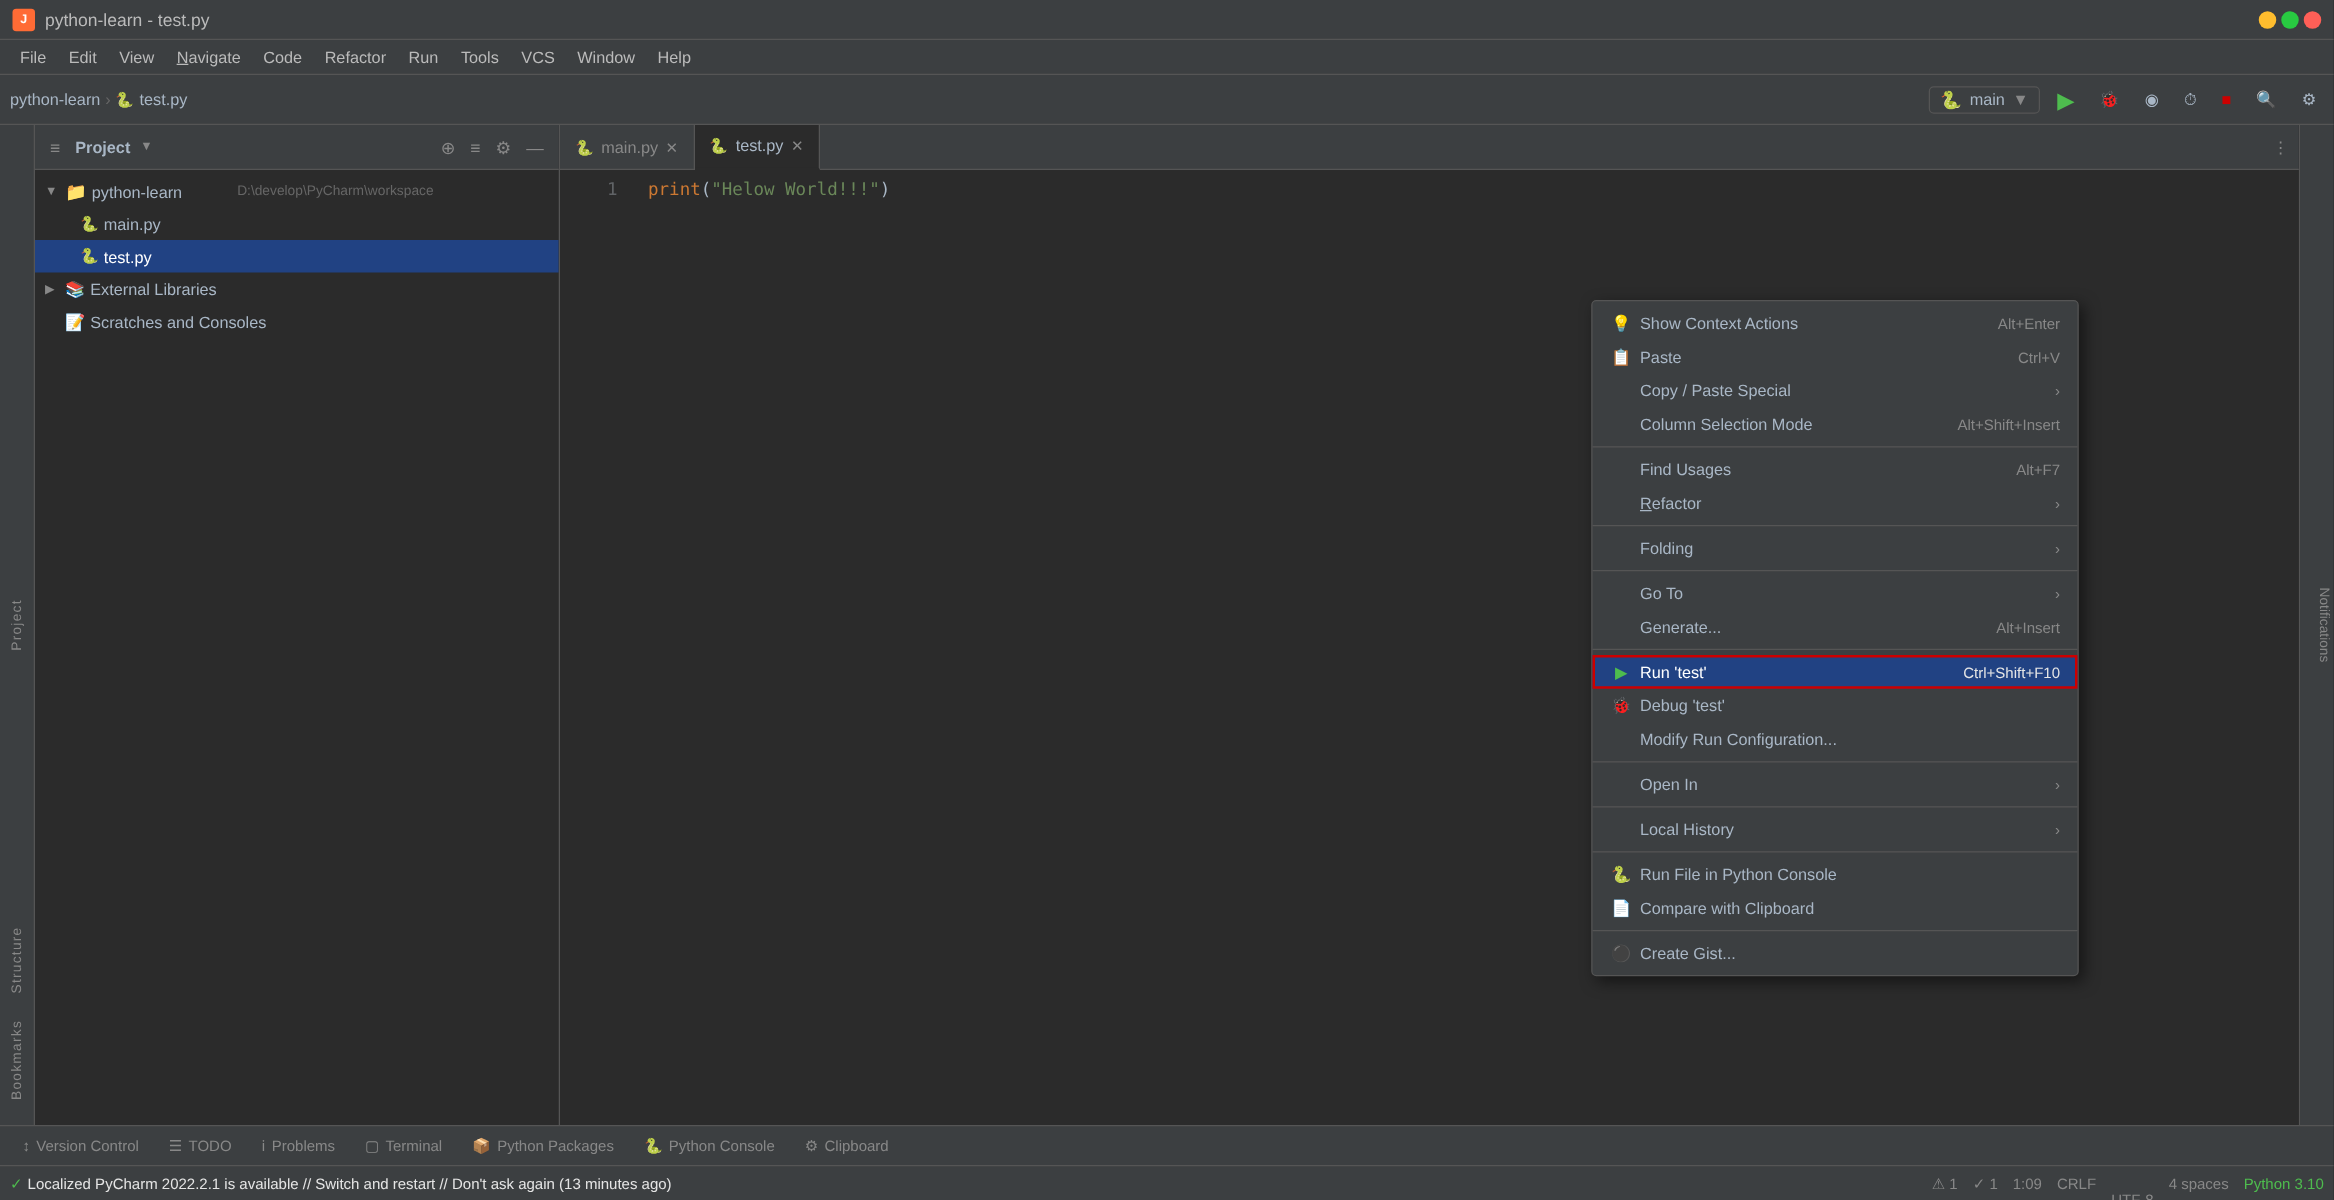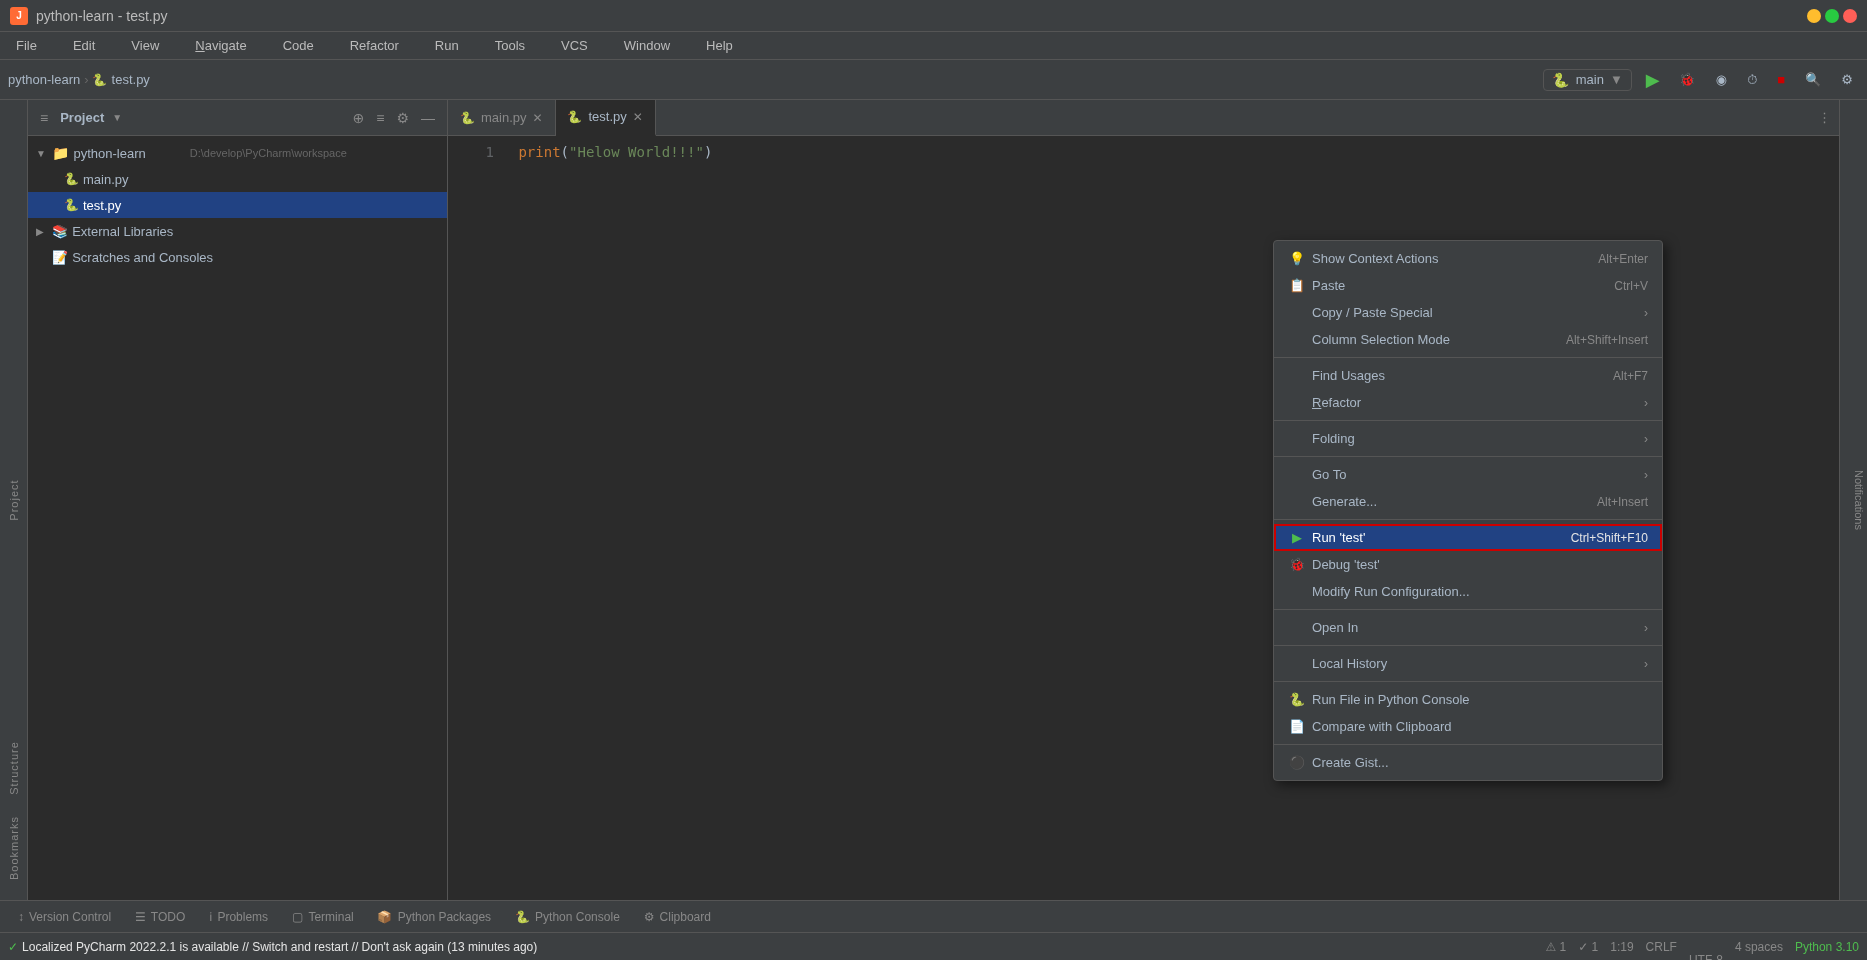--- a/index.html
+++ b/index.html
@@ -59,21 +59,21 @@
     #win-max { background: #28ca41; }
     #win-close { background: #ff5f57; }
 
     
     #menu-bar {
       height: 28px;
       background: #3c3f41;
       display: flex;
       align-items: center;
       padding: 0 8px;
-      gap: 20px;
+      gap: 2px;
       border-bottom: 1px solid #555;
     }
     .menu-item {
       padding: 4px 8px;
       color: #bbb;
       cursor: pointer;
       border-radius: 3px;
       font-size: 13px;
     }
 
@@ -648,19 +648,19 @@
 </div>
 
 <div id="status-bar">
   <div id="status-bar-left">
     <span style="color:#4ebc4e;">✓</span>
     <span style="cursor:pointer;color:#e5e5e5;">Localized PyCharm 2022.2.1 is available // Switch and restart // Don't ask again (13 minutes ago)</span>
   </div>
   <div id="status-bar-right">
     <span>⚠ 1</span>
     <span>✓ 1</span>
-    <span style="cursor:pointer;">1:19</span>
+    <span style="cursor:pointer;">1:09</span>
     <span style="cursor:pointer;">CRLF</span>
     <span style="cursor:pointer;margin-top:27px;">UTF-8</span>
     <span style="cursor:pointer;">4 spaces</span>
     <span style="cursor:pointer;color:#4ebc4e;">Python 3.10</span>
   </div>
 </div>
 
 </body></html>

